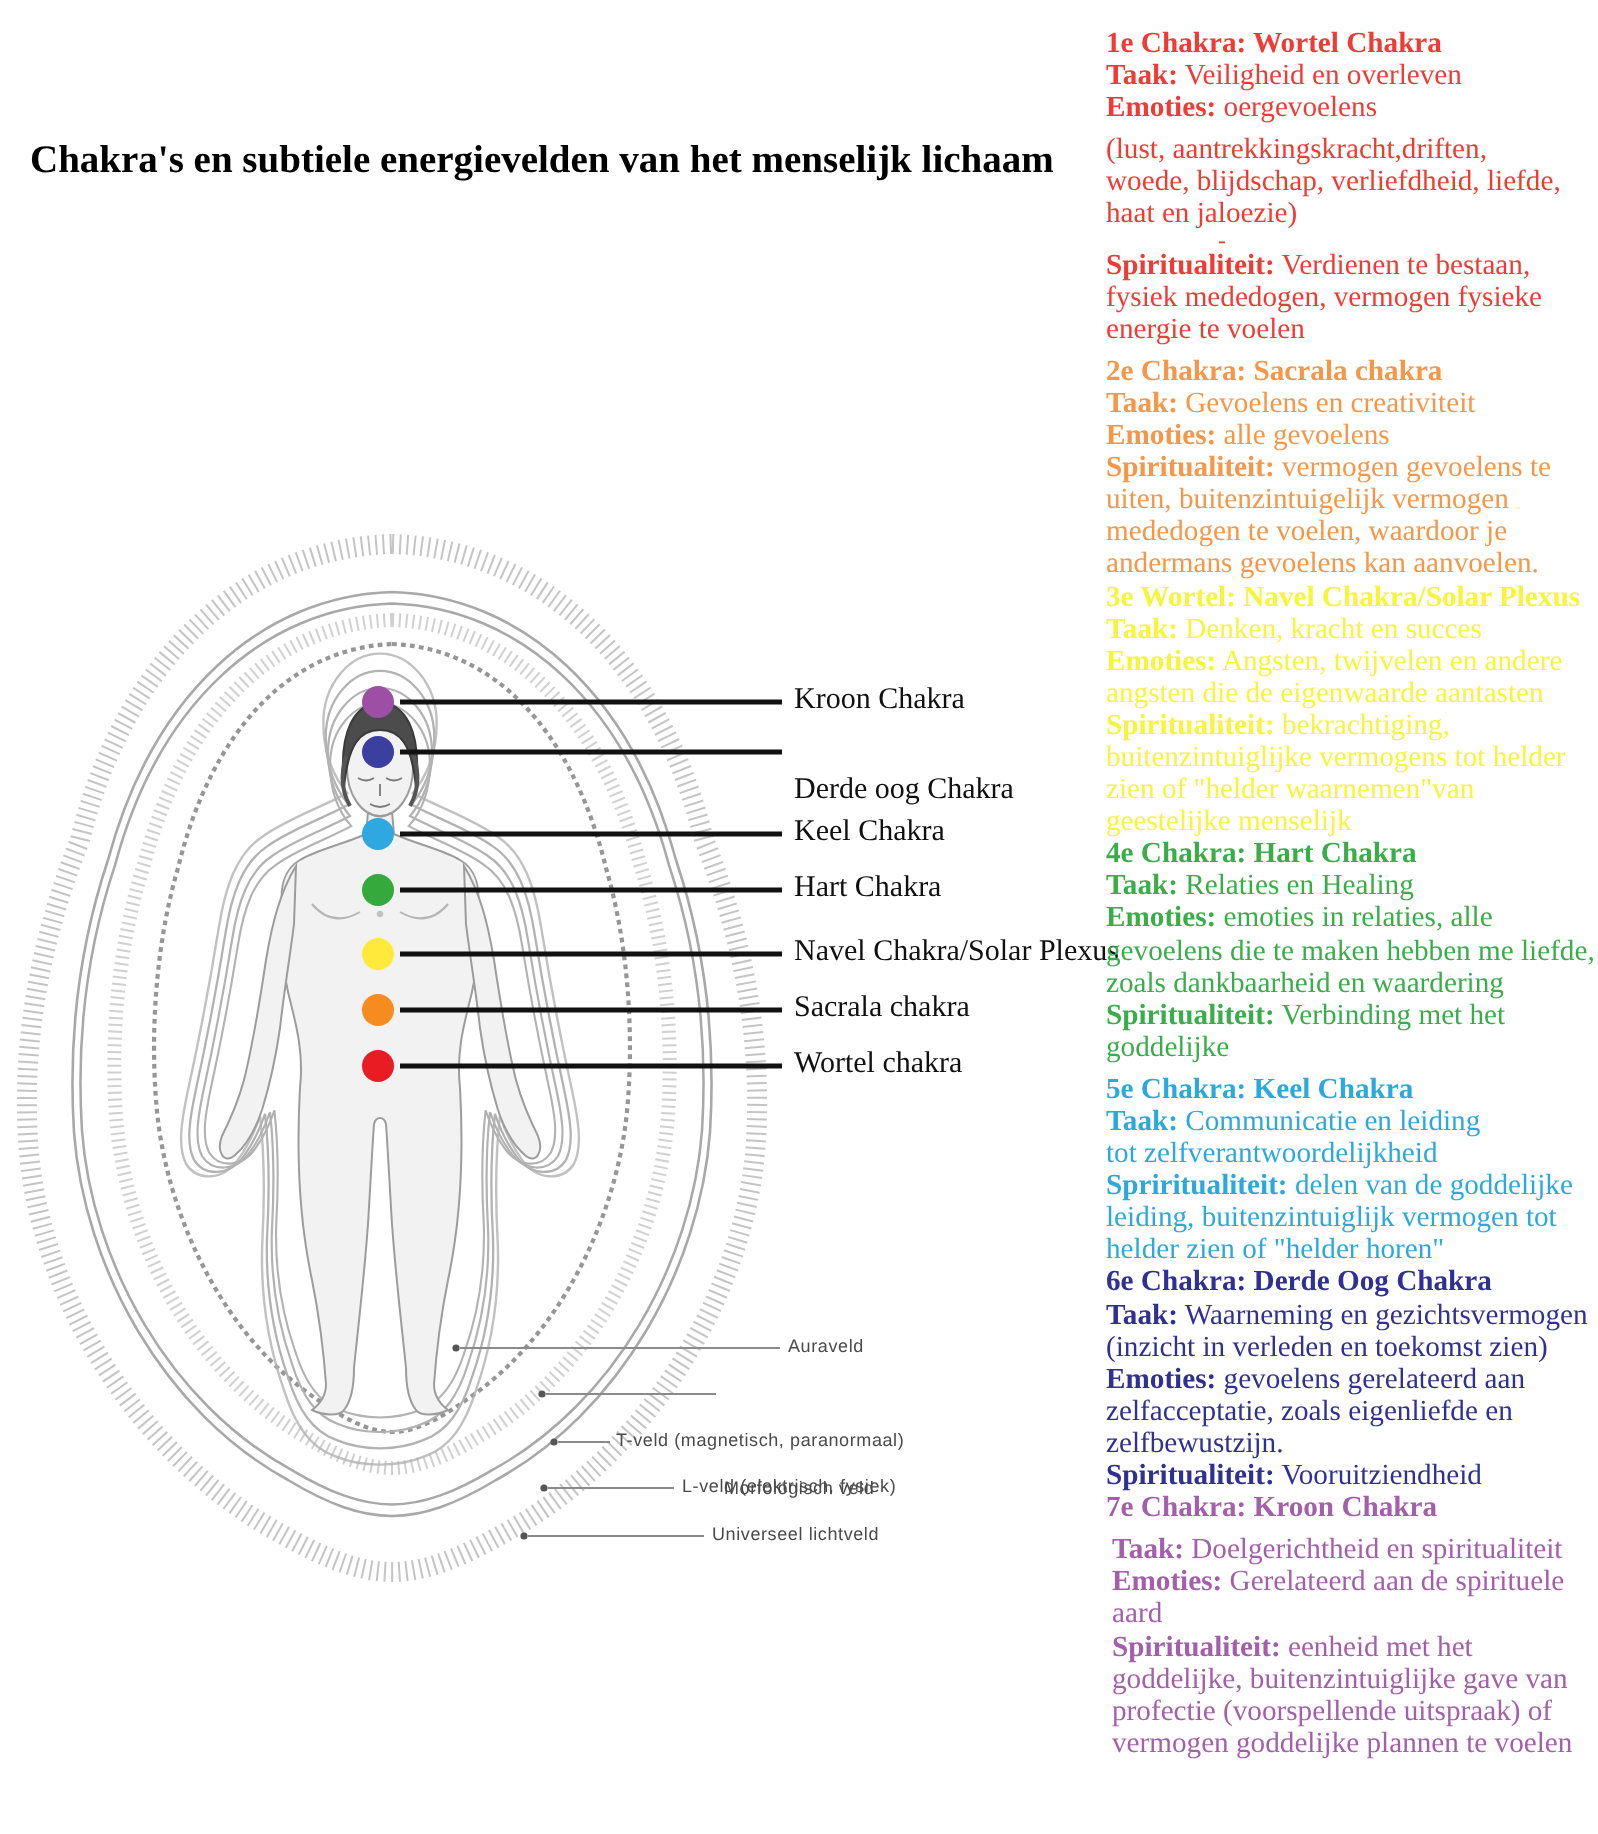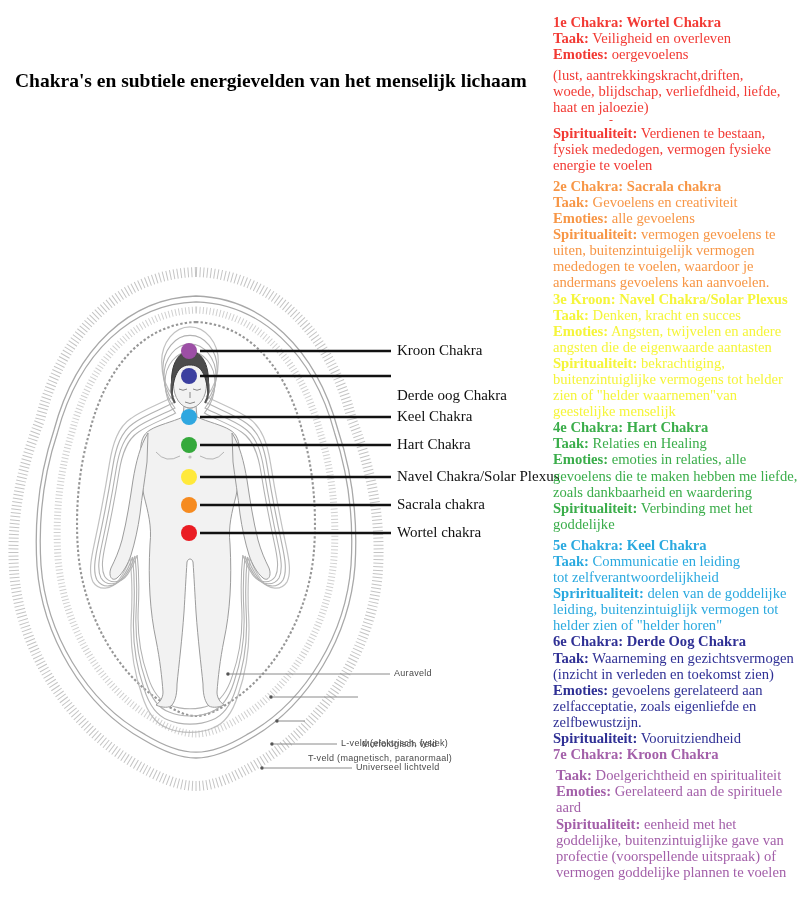--- a/index.html
+++ b/index.html
@@ -103,21 +103,21 @@
       <div class="chakra-label" style="left: 397px; top: 387px;">Derde oog Chakra</div>
       <div class="chakra-label" style="left: 397px; top: 408px;">Keel Chakra</div>
       <div class="chakra-label" style="left: 397px; top: 436px;">Hart Chakra</div>
       <div class="chakra-label" style="left: 397px; top: 468px;">Navel Chakra/Solar Plexus</div>
       <div class="chakra-label" style="left: 397px; top: 496px;">Sacrala chakra</div>
       <div class="chakra-label" style="left: 397px; top: 524px;">Wortel chakra</div>
     </div>
   <div class="overlay" id="field-labels">
       <div class="field-label" style="left: 394px; top: 668px;">Auraveld</div>
       <div class="field-label" style="left: 362px; top: 691px; margin-top: 48px;">Morfologisch veld</div>
-      <div class="field-label" style="left: 308px; top: 753px;">T-veld (magnetisch, paranormaal)</div>
+      <div class="field-label" style="left: 308px; top: 715px;">T-veld (magnetisch, paranormaal)</div>
       <div class="field-label" style="left: 341px; top: 738px;">L-veld (elektrisch, fysiek)</div>
       <div class="field-label" style="left: 356px; top: 762px;">Universeel lichtveld</div>
     </div>
 
   <div class="col" id="sections">
       <div class="sec" style="color: rgb(242, 58, 52);">
         <div class="line head">1e Chakra: Wortel Chakra</div>
         <div class="line"><b>Taak:</b> Veiligheid en overleven</div>
         <div class="line"><b>Emoties:</b> oergevoelens</div>
         <div class="line gap">(lust, aantrekkingskracht,driften,</div>
@@ -131,21 +131,21 @@
       <div class="sec" style="color: rgb(247, 150, 70);">
         <div class="line head gap">2e Chakra: Sacrala chakra</div>
         <div class="line"><b>Taak:</b> Gevoelens en creativiteit</div>
         <div class="line"><b>Emoties:</b> alle gevoelens</div>
         <div class="line"><b>Spiritualiteit:</b> vermogen gevoelens te</div>
         <div class="line">uiten, buitenzintuigelijk vermogen</div>
         <div class="line">mededogen te voelen, waardoor je</div>
         <div class="line">andermans gevoelens kan aanvoelen.</div>
       </div>
       <div class="sec" style="color: rgb(245, 245, 58);">
-        <div class="line head">3e Kroon: Navel Chakra/Solar Plexus</div>
+        <div class="line head">3e Wortel: Navel Chakra/Solar Plexus</div>
         <div class="line"><b>Taak:</b> Denken, kracht en succes</div>
         <div class="line"><b>Emoties:</b> Angsten, twijvelen en andere</div>
         <div class="line">angsten die de eigenwaarde aantasten</div>
         <div class="line"><b>Spiritualiteit:</b> bekrachtiging,</div>
         <div class="line">buitenzintuiglijke vermogens tot helder</div>
         <div class="line">zien of "helder waarnemen"van</div>
         <div class="line">geestelijke menselijk</div>
       </div>
       <div class="sec" style="color: rgb(58, 173, 74);">
         <div class="line head">4e Chakra: Hart Chakra</div>

